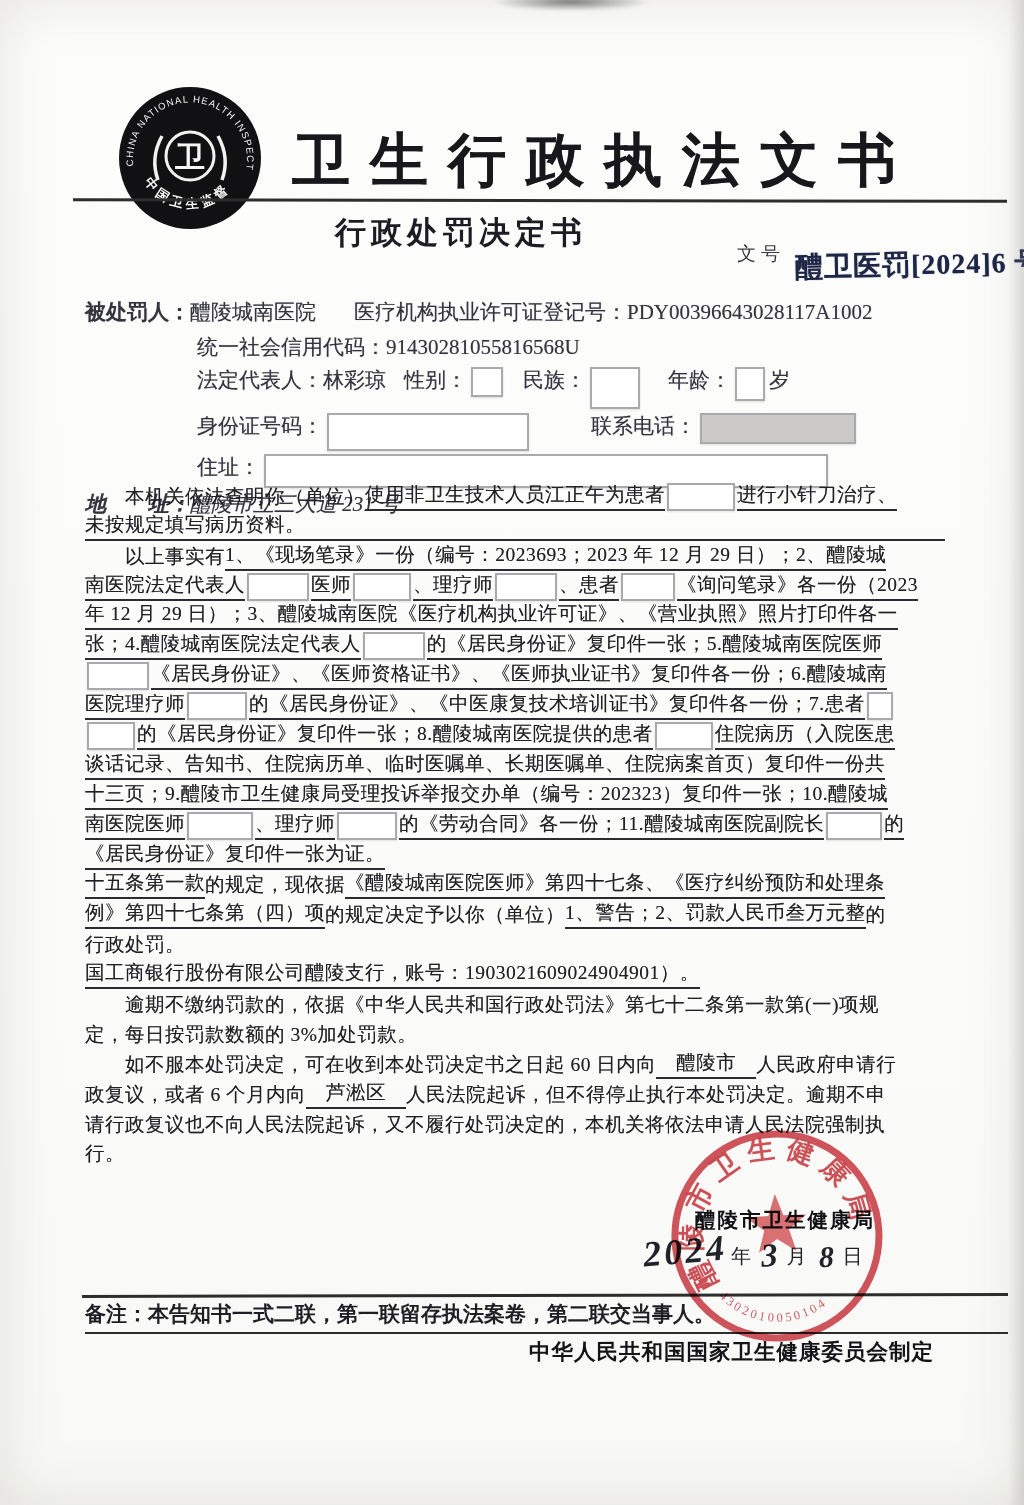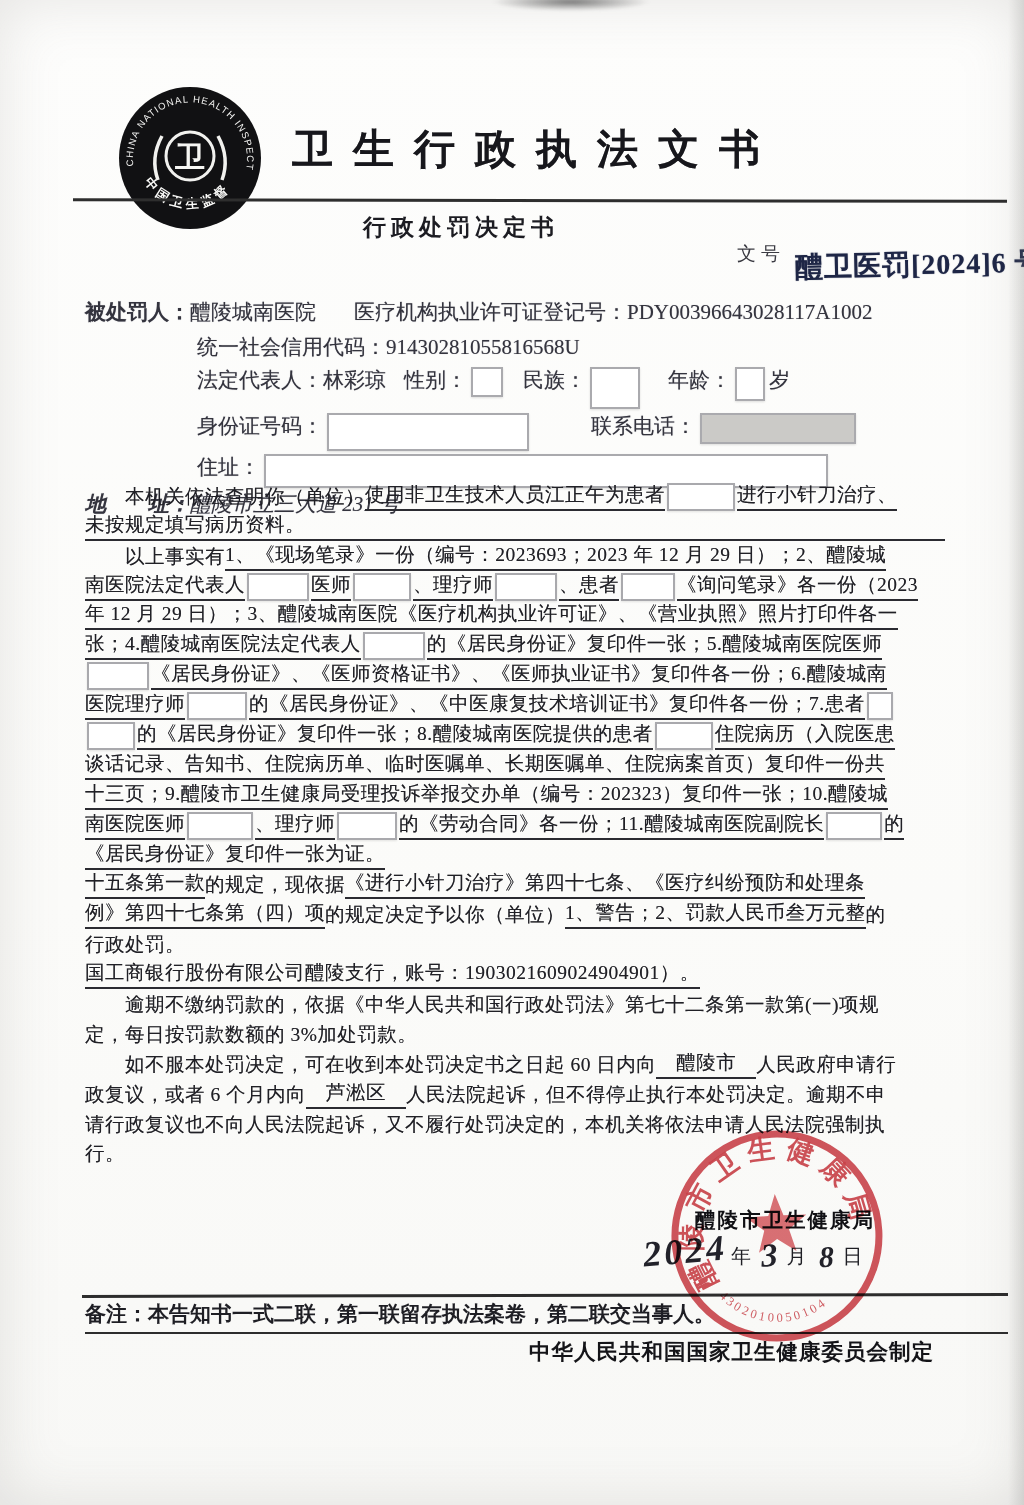--- a/index.html
+++ b/index.html
@@ -8,24 +8,24 @@
     background:linear-gradient(180deg,#fdfdfc 0%,#fbfbf9 60%,#f8f8f6 100%);
     font-family:"Liberation Serif",serif;color:#22222a;overflow:hidden;
     box-shadow:inset 0 0 60px rgba(120,118,112,.18);
   }
   .page::after{content:"";position:absolute;right:0;top:0;width:16px;height:100%;
     background:linear-gradient(90deg,rgba(130,130,128,0),rgba(130,130,128,.22));pointer-events:none;}
   .smudge{position:absolute;left:492px;top:-7px;width:158px;height:18px;border-radius:50%;
     background:radial-gradient(closest-side,rgba(45,45,45,.6),rgba(45,45,45,0));filter:blur(1.5px);}
   
   .emblem{position:absolute;left:116px;top:84px;width:148px;height:148px;}
-  .main-title{position:absolute;left:292px;top:122px;font-size:41px;font-weight:600;
+  .main-title{position:absolute;left:292px;top:122px;font-size:58px;font-weight:600;
     letter-spacing:20px;white-space:nowrap;color:#17171c;text-shadow:0 0 .6px rgba(20,20,20,.55);}
   .rule-top{position:absolute;left:73px;top:199px;width:934px;height:3px;background:#2e2e2e;transform:rotate(.1deg);}
-  .subtitle{position:absolute;left:0;top:212px;width:922px;text-align:center;font-size:23px;
+  .subtitle{position:absolute;left:0;top:212px;width:922px;text-align:center;font-size:31px;
     font-weight:700;letter-spacing:5px;color:#1c1c22;}
   .docno{position:absolute;left:737px;top:241px;white-space:nowrap;}
   .docno-label{display:inline-block;font-size:19px;letter-spacing:5px;color:#3a3a42;vertical-align:14px;}
   .docno-value{display:inline-block;font-size:28px;font-weight:700;color:#1e2646;
     transform:rotate(-1.2deg);letter-spacing:1px;margin-left:6px;text-shadow:0 0 1px rgba(30,38,70,.6);}
   
   .form{position:absolute;left:85px;top:299px;width:858px;font-size:21px;color:#34343e;
     text-shadow:0 0 .8px rgba(56,56,76,.45);}
   .frow{display:flex;white-space:pre;line-height:27px;}
   .b{font-weight:700;}
@@ -124,21 +124,21 @@
       <div class="bline"><span class="run u">南医院法定代表人</span><span class="rbox" style="width: 58px;"></span><span class="run u">医师</span><span class="rbox" style="width: 54px;"></span><span class="run u">、理疗师</span><span class="rbox" style="width: 58px;"></span><span class="run u">、患者</span><span class="rbox" style="width: 50px;"></span><span class="run u">《询问笔录》各一份（2023</span></div>
       <div class="bline"><span class="run u">年 12 月 29 日）；3、醴陵城南医院《医疗机构执业许可证》、《营业执照》照片打印件各一</span></div>
       <div class="bline"><span class="run u">张；4.醴陵城南医院法定代表人</span><span class="rbox" style="width: 58px;"></span><span class="run u">的《居民身份证》复印件一张；5.醴陵城南医院医师</span></div>
       <div class="bline"><span class="rbox" style="width: 58px;"></span><span class="run u">《居民身份证》、《医师资格证书》、《医师执业证书》复印件各一份；6.醴陵城南</span></div>
       <div class="bline"><span class="run u">医院理疗师</span><span class="rbox" style="width: 56px;"></span><span class="run u">的《居民身份证》、《中医康复技术培训证书》复印件各一份；7.患者</span><span class="rbox" style="width: 22px;"></span></div>
       <div class="bline"><span class="rbox" style="width: 44px;"></span><span class="run u">的《居民身份证》复印件一张；8.醴陵城南医院提供的患者</span><span class="rbox g" style="width: 54px;"></span><span class="run u">住院病历（入院医患</span></div>
       <div class="bline"><span class="run u">谈话记录、告知书、住院病历单、临时医嘱单、长期医嘱单、住院病案首页）复印件一份共</span></div>
       <div class="bline"><span class="run u">十三页；9.醴陵市卫生健康局受理投诉举报交办单（编号：202323）复印件一张；10.醴陵城</span></div>
       <div class="bline"><span class="run u">南医院医师</span><span class="rbox" style="width: 62px;"></span><span class="run u">、理疗师</span><span class="rbox" style="width: 56px;"></span><span class="run u">的《劳动合同》各一份；11.醴陵城南医院副院长</span><span class="rbox" style="width: 52px;"></span><span class="run u">的</span></div>
       <div class="bline"><span class="run u">《居民身份证》复印件一张为证。</span></div>
-      <div class="bline"><span class="run u">十五条第一款</span><span class="run">的规定，现依据</span><span class="run u">《进行小针刀治疗》第四十七条、《医疗纠纷预防和处理条</span></div>
+      <div class="bline"><span class="run u">十五条第一款</span><span class="run">的规定，现依据</span><span class="run u">《醴陵城南医院医师》第四十七条、《医疗纠纷预防和处理条</span></div>
       <div class="bline"><span class="run u">例》第四十七条第（四）项</span><span class="run">的规定决定予以你（单位）</span><span class="run u">1、警告；2、罚款人民币叁万元整</span><span class="run">的</span></div>
       <div class="bline"><span class="run">行政处罚。</span></div>
       <div class="bline"><span class="run u">国工商银行股份有限公司醴陵支行，账号：1903021609024904901）。</span></div>
       <div class="bline"><span class="run">　　逾期不缴纳罚款的，依据《中华人民共和国行政处罚法》第七十二条第一款第(一)项规</span></div>
       <div class="bline"><span class="run">定，每日按罚款数额的 3%加处罚款。</span></div>
       <div class="bline"><span class="run">　　如不服本处罚决定，可在收到本处罚决定书之日起 60 日内向</span><span class="run u">　醴陵市　</span><span class="run">人民政府申请行</span></div>
       <div class="bline"><span class="run">政复议，或者 6 个月内向</span><span class="run u">　芦淞区　</span><span class="run">人民法院起诉，但不得停止执行本处罚决定。逾期不申</span></div>
       <div class="bline"><span class="run">请行政复议也不向人民法院起诉，又不履行处罚决定的，本机关将依法申请人民法院强制执</span></div>
       <div class="bline"><span class="run">行。</span></div>
     </div>

